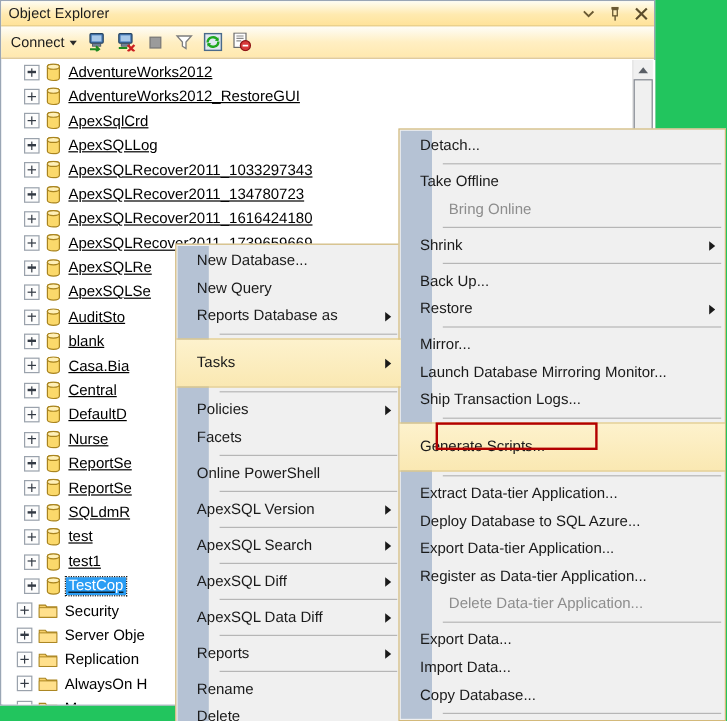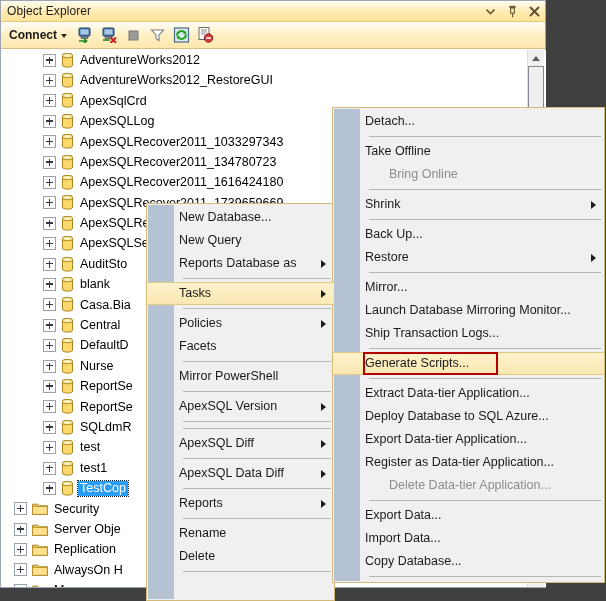--- a/index.html
+++ b/index.html
@@ -5,21 +5,21 @@
   html, body {
     margin: 0; padding: 0;
     width: 606px; height: 601px;
     background: #ffffff;
     font-family: "Liberation Sans", sans-serif;
     overflow: hidden;
   }
   #root {
     position: relative;
     width: 606px; height: 601px;
-    background: #404040;
+    background: #22c55e;
   }
 
   
   .oe-panel {
     position: absolute;
     left: 0; top: 0;
     width: 546px; height: 588px;
     background: #ffffff;
     border: 1px solid #9aa6b5;
     box-sizing: border-box;
@@ -56,21 +56,20 @@
     display: flex; align-items: center;
     padding-left: 6px;
     box-sizing: border-box;
     gap: 4px;
   }
   .connect-btn {
     display: flex; align-items: center; gap: 4px;
     font-size: 12px; color: #1a1a1a;
     padding: 2px 4px 2px 2px;
     cursor: default;
-    font-weight: bold;
   }
   .caret-dn {
     width: 0; height: 0;
     border-left: 3.5px solid transparent;
     border-right: 3.5px solid transparent;
     border-top: 4px solid #2a2a2a;
     margin-top: 2px;
   }
   .tb-icon { width: 20px; height: 20px; display:flex; align-items:center; justify-content:center; cursor: default;}
 
@@ -97,21 +96,21 @@
     position: relative;
     flex: 0 0 auto;
     margin-right: 5px;
   }
   .exp:before, .exp:after {
     content: ""; position: absolute; background: #333a44;
   }
   .exp:before { left: 2px; right: 2px; top: 4.5px; height: 1.4px; }
   .exp:after  { top: 2px; bottom: 2px; left: 4.5px; width: 1.4px; }
 
-  .ind1 { padding-left: 41px; }
+  .ind1 { padding-left: 18px; text-decoration: underline; }
   .ind0 { padding-left: 12px; }
 
   .db-ico {
     width: 13px; height: 15px;
     margin-right: 6px;
     flex: 0 0 auto;
     position: relative;
   }
   .folder-ico { width: 16px; height: 13px; margin-right: 6px; flex: 0 0 auto; }
 
@@ -165,33 +164,33 @@
   .menu .gutter {
     position: absolute;
     left: 1px; top: 1px; bottom: 1px;
     width: 26px;
     background: #b5c2d4;
   }
   .mi {
     position: relative;
     height: 23px;
     display: flex; align-items: center;
-    padding-left: 32px;
+    padding-left: 17px;
     padding-right: 22px;
     z-index: 2;
     white-space: nowrap;
     cursor: default;
   }
   .mi .mlabel { line-height: 1; }
   .mi.disabled .mlabel { color: #8d8d8d; margin-left: 24px; }
   .mi.hl {
     background: linear-gradient(to bottom, #fdf2cd 0%, #fae8b2 100%);
     border-top: 1px solid #e3c87e;
     border-bottom: 1px solid #e3c87e;
-    height: 23px;
+    height: 41px;
     box-sizing: border-box;
   }
   .mi .arrow {
     position: absolute;
     right: 8px; top: 50%;
     transform: translateY(-50%);
     width: 0; height: 0;
     border-top: 4px solid transparent;
     border-bottom: 4px solid transparent;
     border-left: 5px solid #1a1a1a;
@@ -579,28 +578,32 @@
       <div class="sep"></div>
       <div class="mi">
         <span class="mlabel">Policies</span>
         <span class="arrow"></span>
       </div>
       <div class="mi">
         <span class="mlabel">Facets</span>
       </div>
       <div class="sep"></div>
       <div class="mi">
-        <span class="mlabel">Mirror PowerShell</span>
+        <span class="mlabel">Online PowerShell</span>
       </div>
       <div class="sep"></div>
       <div class="mi">
         <span class="mlabel">ApexSQL Version</span>
         <span class="arrow"></span>
       </div>
       <div class="sep"></div>
+      <div class="mi">
+        <span class="mlabel">ApexSQL Search</span>
+        <span class="arrow"></span>
+      </div>
       <div class="sep"></div>
       <div class="mi">
         <span class="mlabel">ApexSQL Diff</span>
         <span class="arrow"></span>
       </div>
       <div class="sep"></div>
       <div class="mi">
         <span class="mlabel">ApexSQL Data Diff</span>
         <span class="arrow"></span>
       </div>

